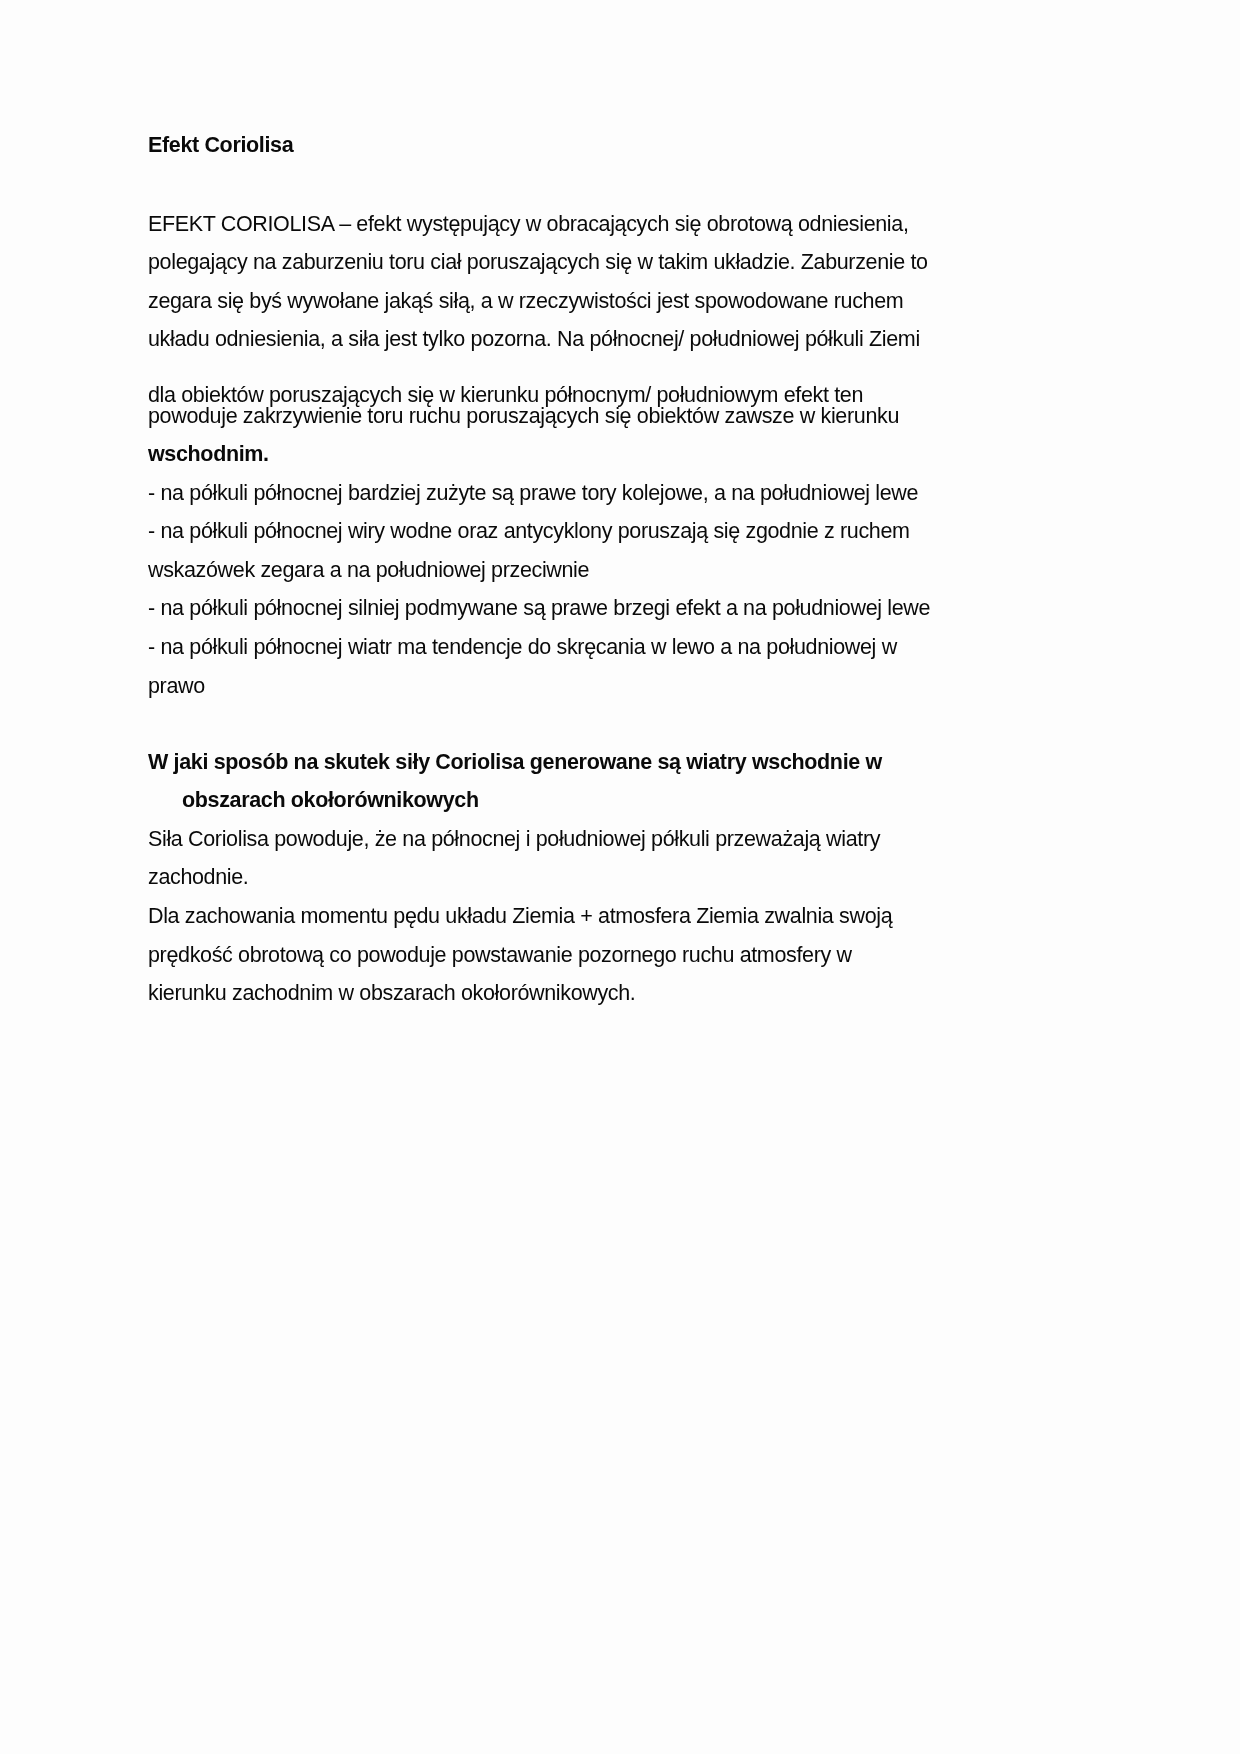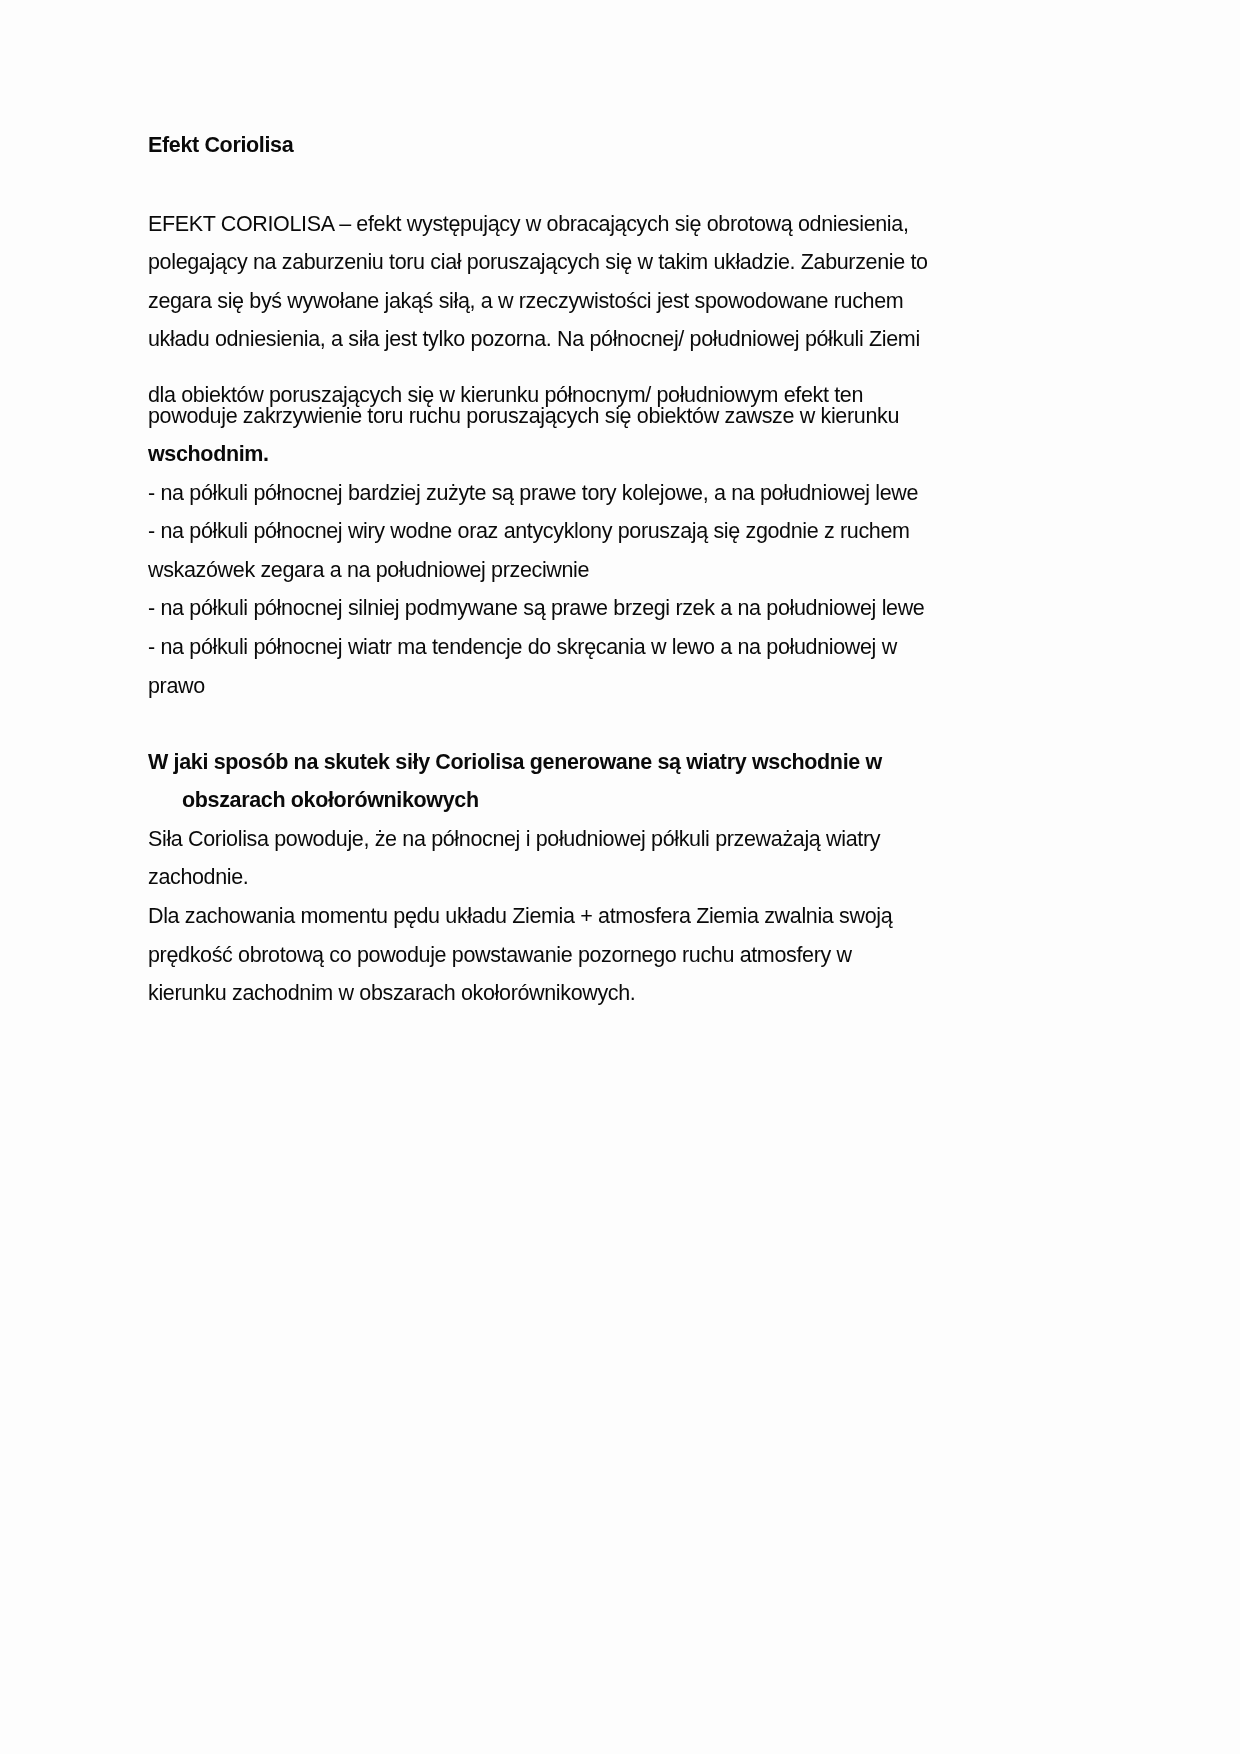--- a/index.html
+++ b/index.html
@@ -48,21 +48,21 @@
     <div class="line" style="top:326px;">układu odniesienia, a siła jest tylko pozorna. Na północnej/ południowej półkuli Ziemi</div>
     <div class="line" style="top:382px;">dla obiektów poruszających się w kierunku północnym/ południowym efekt ten</div>
     <div class="line" style="top:403px;">powoduje zakrzywienie toru ruchu poruszających się obiektów zawsze w kierunku</div>
     <div class="line" style="top:441px;font-weight:bold;">wschodnim.</div>
   </div>
 
   <div>
     <div class="line" style="top:480px;">- na półkuli północnej bardziej zużyte są prawe tory kolejowe, a na południowej lewe</div>
     <div class="line" style="top:518px;">- na półkuli północnej wiry wodne oraz antycyklony poruszają się zgodnie z ruchem</div>
     <div class="line" style="top:557px;">wskazówek zegara a na południowej przeciwnie</div>
-    <div class="line" style="top:595px;">- na półkuli północnej silniej podmywane są prawe brzegi rzek a na południowej lewe</div>
+    <div class="line" style="top:595px;">- na półkuli północnej silniej podmywane są prawe brzegi efekt a na południowej lewe</div>
     <div class="line" style="top:634px;">- na półkuli północnej wiatr ma tendencje do skręcania w lewo a na południowej w</div>
     <div class="line" style="top:673px;">prawo</div>
   </div>
 
   <div>
     <div class="line bold" style="top:749px;">W jaki sposób na skutek siły Coriolisa generowane są wiatry wschodnie w</div>
     <div class="line bold" style="top:787px;margin-left:34px;">obszarach okołorównikowych</div>
   </div>
 
   <div>

